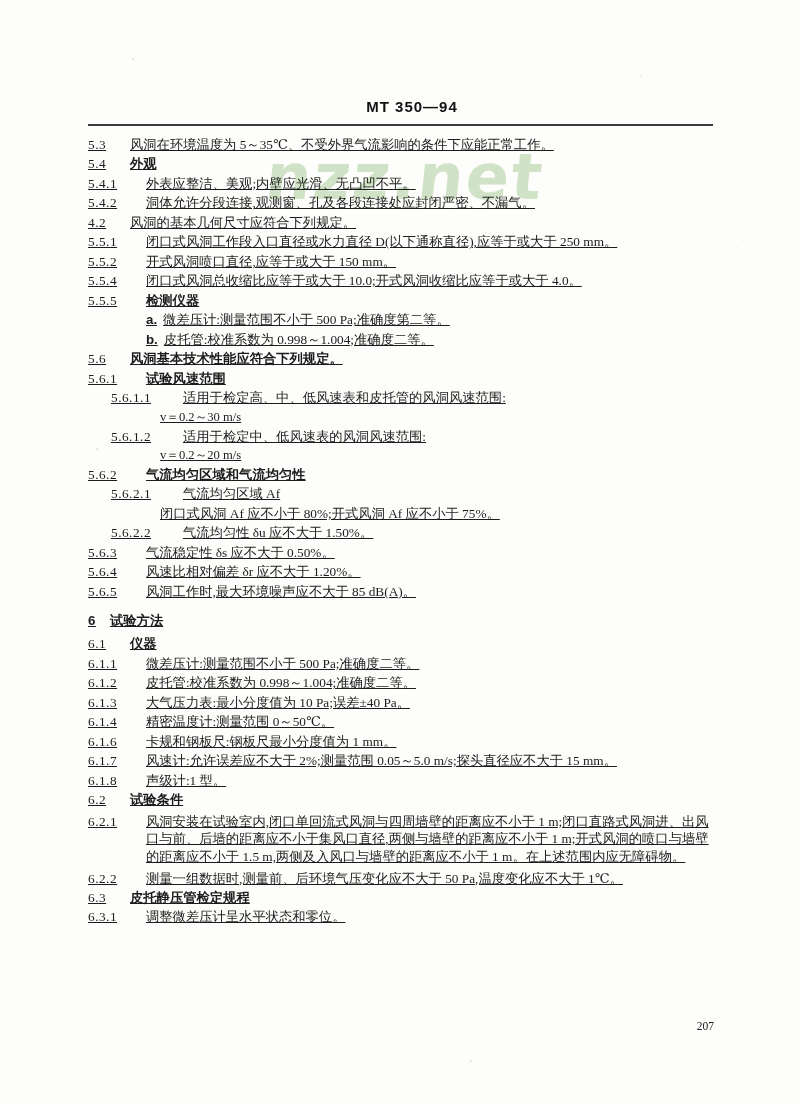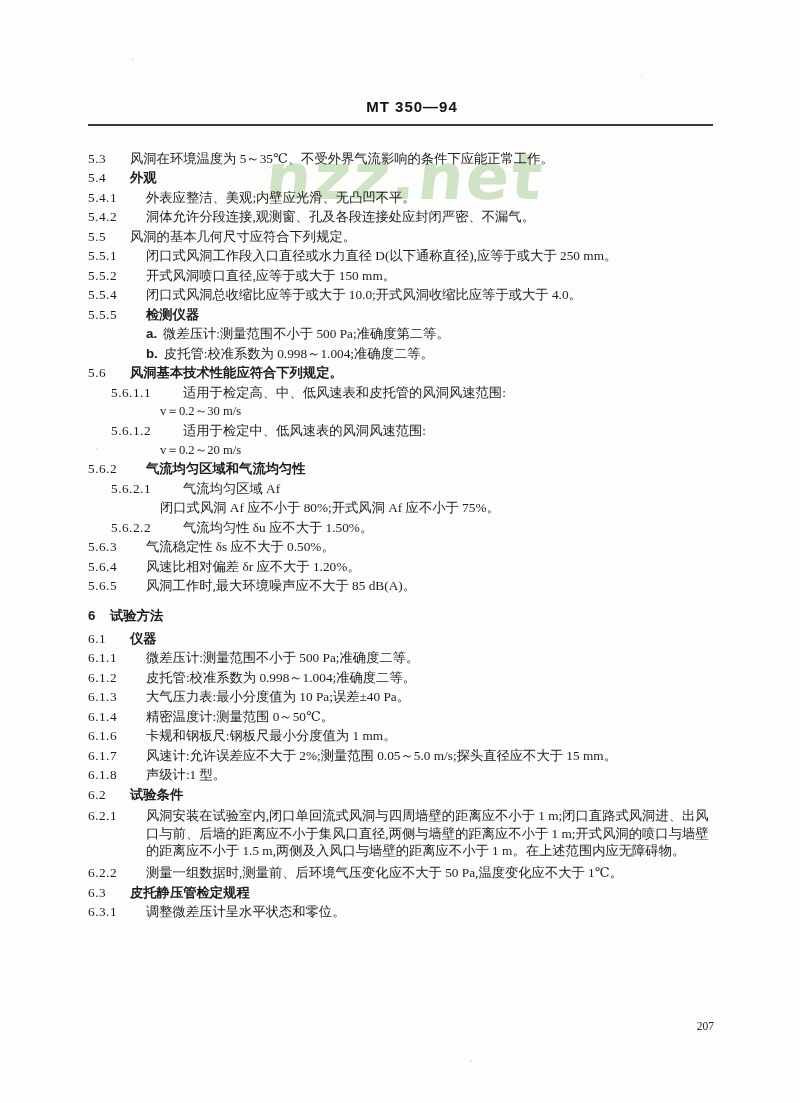--- a/index.html
+++ b/index.html
@@ -66,25 +66,26 @@
     position: absolute;
     left: 88px;
     top: 124px;
     width: 625px;
     height: 2px;
     background: #3a3a3a;
   }
   .content {
     position: absolute;
     left: 88px;
-    top: 152px;
+    top: 138px;
     width: 630px;
     font-size: 13.3px;
     line-height: 1.0;
     color: #1c1c1c;
+    text-decoration: underline;
   }
   .line {
     display: flex;
     align-items: baseline;
     margin-bottom: 6.2px;
     white-space: nowrap;
   }
   .num {
     flex: 0 0 auto;
     letter-spacing: 0.5px;
@@ -177,21 +178,21 @@
       <span class="num w2">5.4.1</span>
       <span class="txt">外表应整洁、美观;内壁应光滑、无凸凹不平。</span>
     </div>
 
     <div class="line">
       <span class="num w2">5.4.2</span>
       <span class="txt">洞体允许分段连接,观测窗、孔及各段连接处应封闭严密、不漏气。</span>
     </div>
 
     <div class="line">
-      <span class="num w1">5.5</span>
+      <span class="num w1">4.2</span>
       <span class="txt">风洞的基本几何尺寸应符合下列规定。</span>
     </div>
 
     <div class="line">
       <span class="num w2">5.5.1</span>
       <span class="txt">闭口式风洞工作段入口直径或水力直径 D(以下通称直径),应等于或大于 250 mm。</span>
     </div>
 
     <div class="line">
       <span class="num w2">5.5.2</span>
@@ -217,20 +218,24 @@
     <div class="line indent-a">
       <span class="item-letter">b.</span>
       <span class="txt">皮托管:校准系数为 0.998～1.004;准确度二等。</span>
     </div>
 
     <div class="line">
       <span class="num w1">5.6</span>
       <span class="txt sub-head">风洞基本技术性能应符合下列规定。</span>
     </div>
 
+    <div class="line">
+      <span class="num w2">5.6.1</span>
+      <span class="txt sub-head">试验风速范围</span>
+    </div>
 
     <div class="line">
       <span class="num w3">5.6.1.1</span>
       <span class="txt">适用于检定高、中、低风速表和皮托管的风洞风速范围:</span>
     </div>
 
     <div class="line indent-b">
       <span class="txt formula">v＝0.2～30 m/s</span>
     </div>
 

